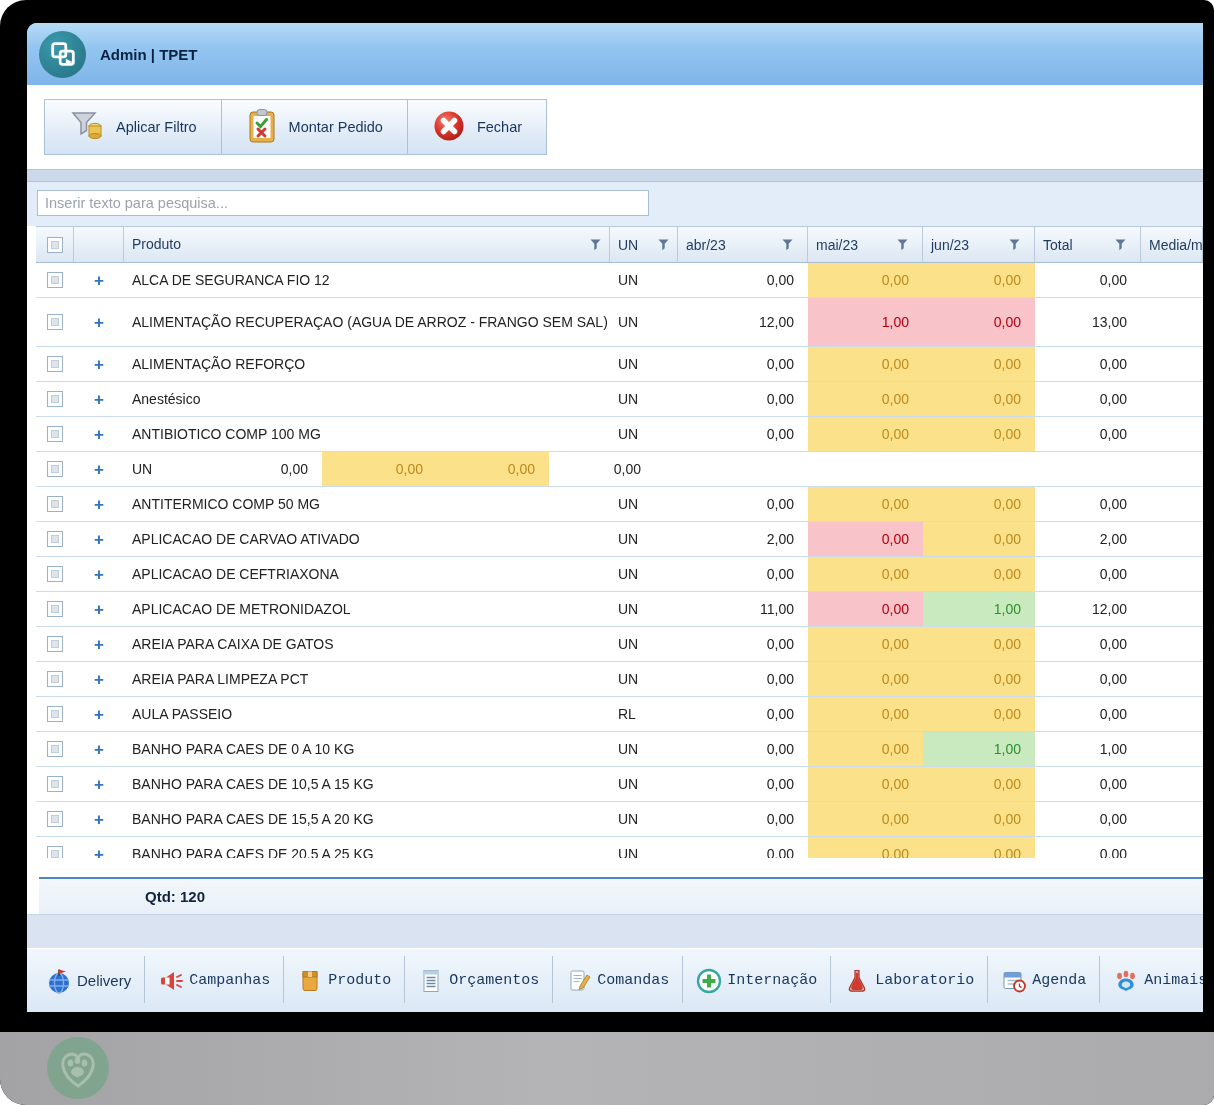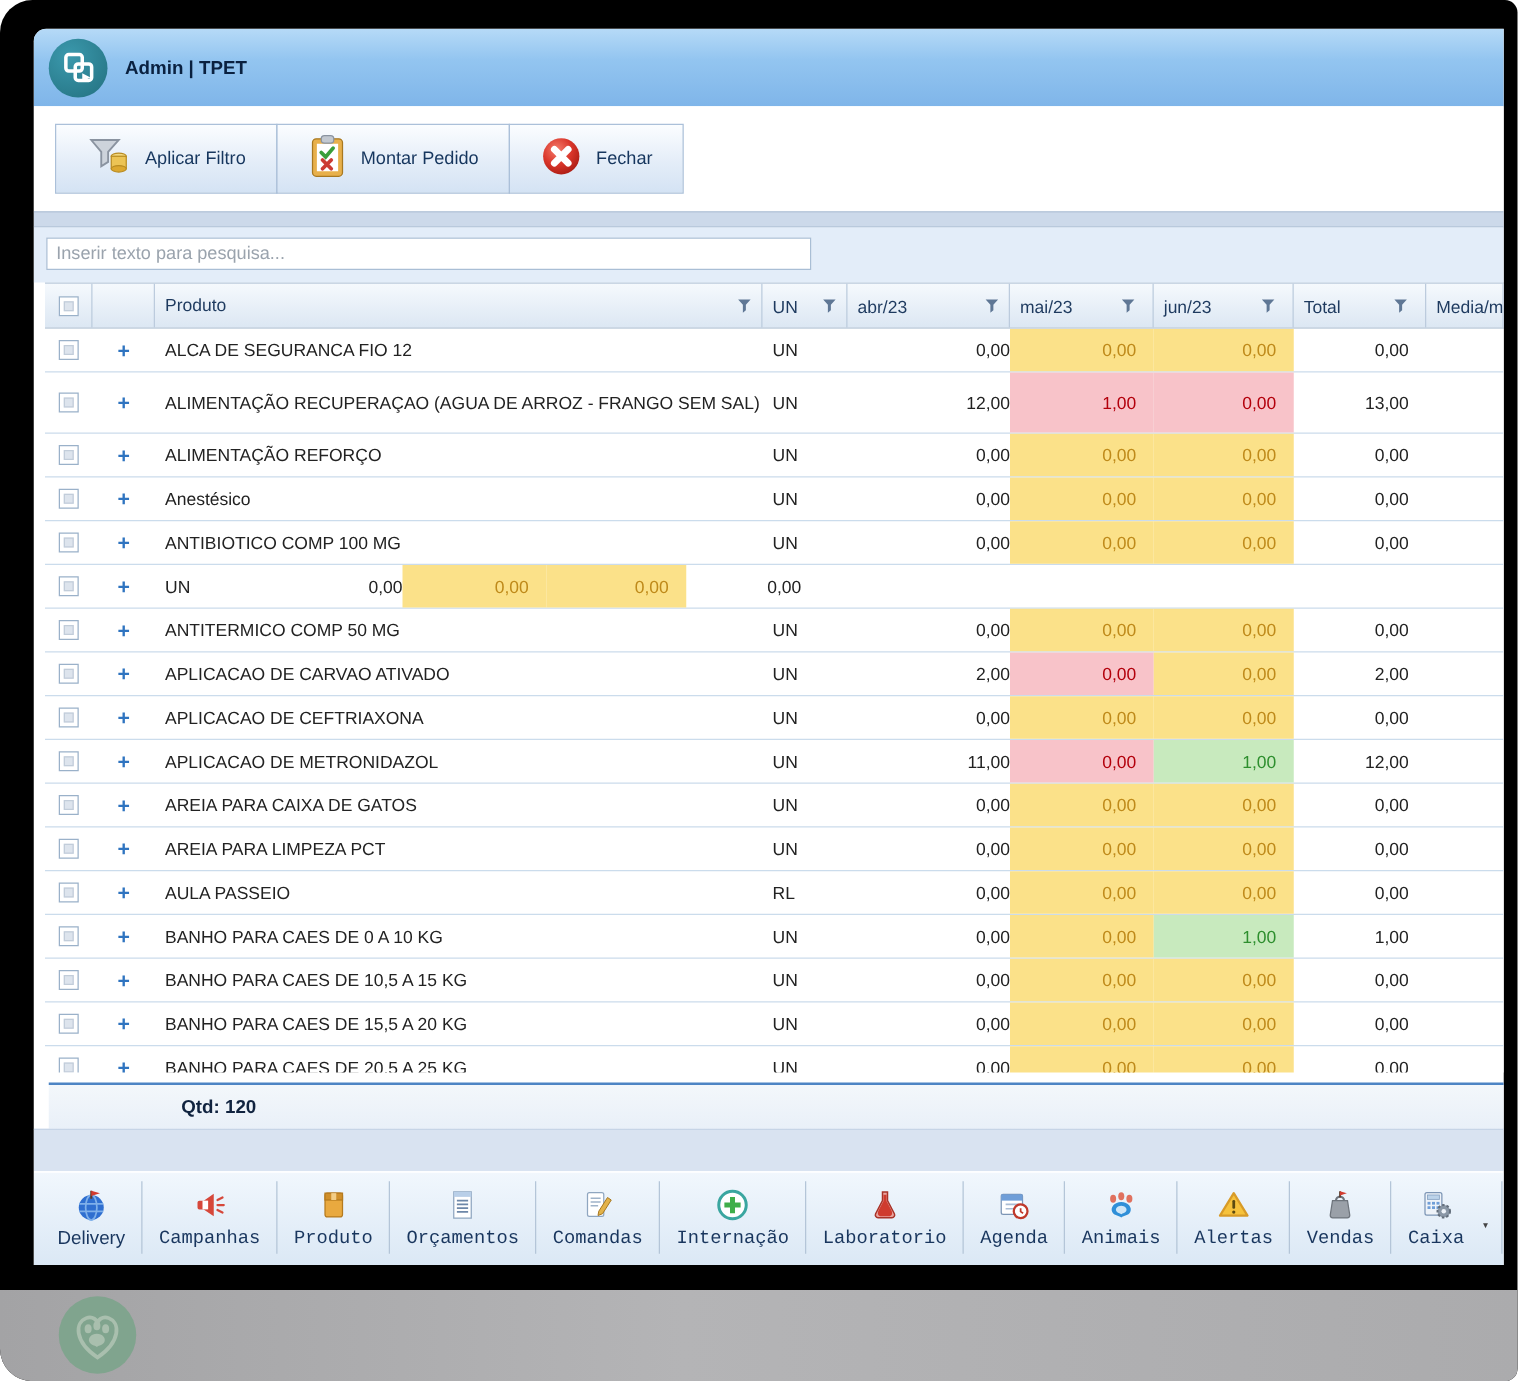--- a/index.html
+++ b/index.html
@@ -15,21 +15,21 @@
 
   .titlebar { height:62px; flex:0 0 62px;
     background:linear-gradient(#b6daf7,#93c5f0 40%,#7fb5e9);
     display:flex; align-items:center; padding-left:12px; gap:14px; }
   .app-logo { width:47px; height:47px; border-radius:50%;
     background:radial-gradient(circle at 35% 30%, #3b99ad, #23707f);
     display:flex; align-items:center; justify-content:center; flex:0 0 47px; }
   .title-text { font-size:15px; font-weight:bold; color:#0a2140; }
 
   .toolbar { height:84px; flex:0 0 84px; background:#fff; padding:14px 0 0 17px;
-    display:flex; }
+    display:flex;border-radius:19px; }
   .tbtn { display:flex; align-items:center; gap:11px; padding:0 24px; height:56px;
     background:linear-gradient(#fbfdff,#e4edf8 55%,#d4e3f4);
     border:1px solid #abc0d9; cursor:pointer;
     font-size:14.5px; color:#16365e; }
   .tbtn + .tbtn { margin-left:-1px; }
 
   .band { height:13px; flex:0 0 13px; background:#ccd9ea;
     border-top:1px solid #b3c3d8; border-bottom:1px solid #b3c3d8; }
 
   .searchrow { height:44px; flex:0 0 44px; background:#e3edf9; padding:8px 0 0 10px; }
@@ -53,21 +53,21 @@
   .gbody { height:595px; flex:0 0 595px; overflow:hidden; background:#fff; }
   .grow { display:flex; height:35px; border-bottom:1px solid #cbdcec;
     font-size:14px; color:#222; align-items:stretch; }
   .grow.tall { height:49px; }
   .gcell { display:flex; align-items:center; overflow:hidden; }
 
   .c-check { width:38px; flex:0 0 38px; justify-content:center; }
   .c-exp   { width:50px; flex:0 0 50px; justify-content:center; }
   .c-prod  { width:486px; flex:0 0 486px; padding-left:8px; line-height:1.15; }
   .c-un    { width:68px; flex:0 0 68px; padding-left:8px; }
-  .c-abr   { width:130px; flex:0 0 130px; justify-content:flex-end; }
+  .c-abr   { width:130px; flex:0 0 130px; justify-content:flex-end; padding-right:14px; }
   .c-mai   { width:115px; flex:0 0 115px; justify-content:flex-end; padding-right:14px; }
   .c-jun   { width:112px; flex:0 0 112px; justify-content:flex-end; padding-right:14px; }
   .c-total { width:106px; flex:0 0 106px; justify-content:flex-end; padding-right:14px; }
   .c-media { flex:1 1 auto; min-width:0; }
 
   .cell-warn { background:#fbe189; color:#bf8a1a; }
   .cell-bad  { background:#f8c3c9; color:#b3000c; }
   .cell-good { background:#c8eabe; color:#2e8f2e; }
 
   .cb { width:16px; height:16px; border:1px solid #9ab1c9; background:#fff;
@@ -80,21 +80,21 @@
   .qtdbar { height:37px; flex:0 0 37px; border-top:2px solid #4d84c4;
     background:linear-gradient(#f3f7fb,#e9f0f8); display:flex; align-items:center;
     padding-left:106px; font-weight:bold; font-size:15px; color:#10233f;margin-left:12px; }
   .band2 { height:34px; flex:0 0 34px; background:#d9e3f1; border-top:1px solid #c6d4e6; }
 
   .navbar { flex:1 1 auto; background:linear-gradient(#f1f7fd,#dbe8f5);
     border-top:1px solid #fff; display:flex; align-items:stretch;
     padding:7px 0 9px 6px; overflow:hidden; }
   .navgroup { display:flex; align-items:center; padding:0 1px; }
   .navgroup + .navgroup { border-left:1px solid #b4c5d8;font-family:Liberation Mono, monospace; }
-  .navitem { display:flex; flex-direction:column; align-items:center;
+  .navitem { display:flex; flex-direction:row; align-items:center;
     justify-content:flex-end; gap:5px; padding:2px 12px 0 12px; cursor:pointer; }
   .navitem .nicon { width:26px; height:26px; display:flex; align-items:center;
     justify-content:center; }
   .navitem .nlabel { font-size:15px; color:#19365e; white-space:nowrap; }
   .chev { color:#444; font-size:10px; padding:0 9px 0 2px; cursor:pointer;
     align-self:center; margin-top:14px; }
 
   
   .bottom-band { position:absolute; left:0; right:0; top:1032px; height:73px;
     background:linear-gradient(90deg,#a3a3a5,#b4b4b6 45%,#ababad); }

